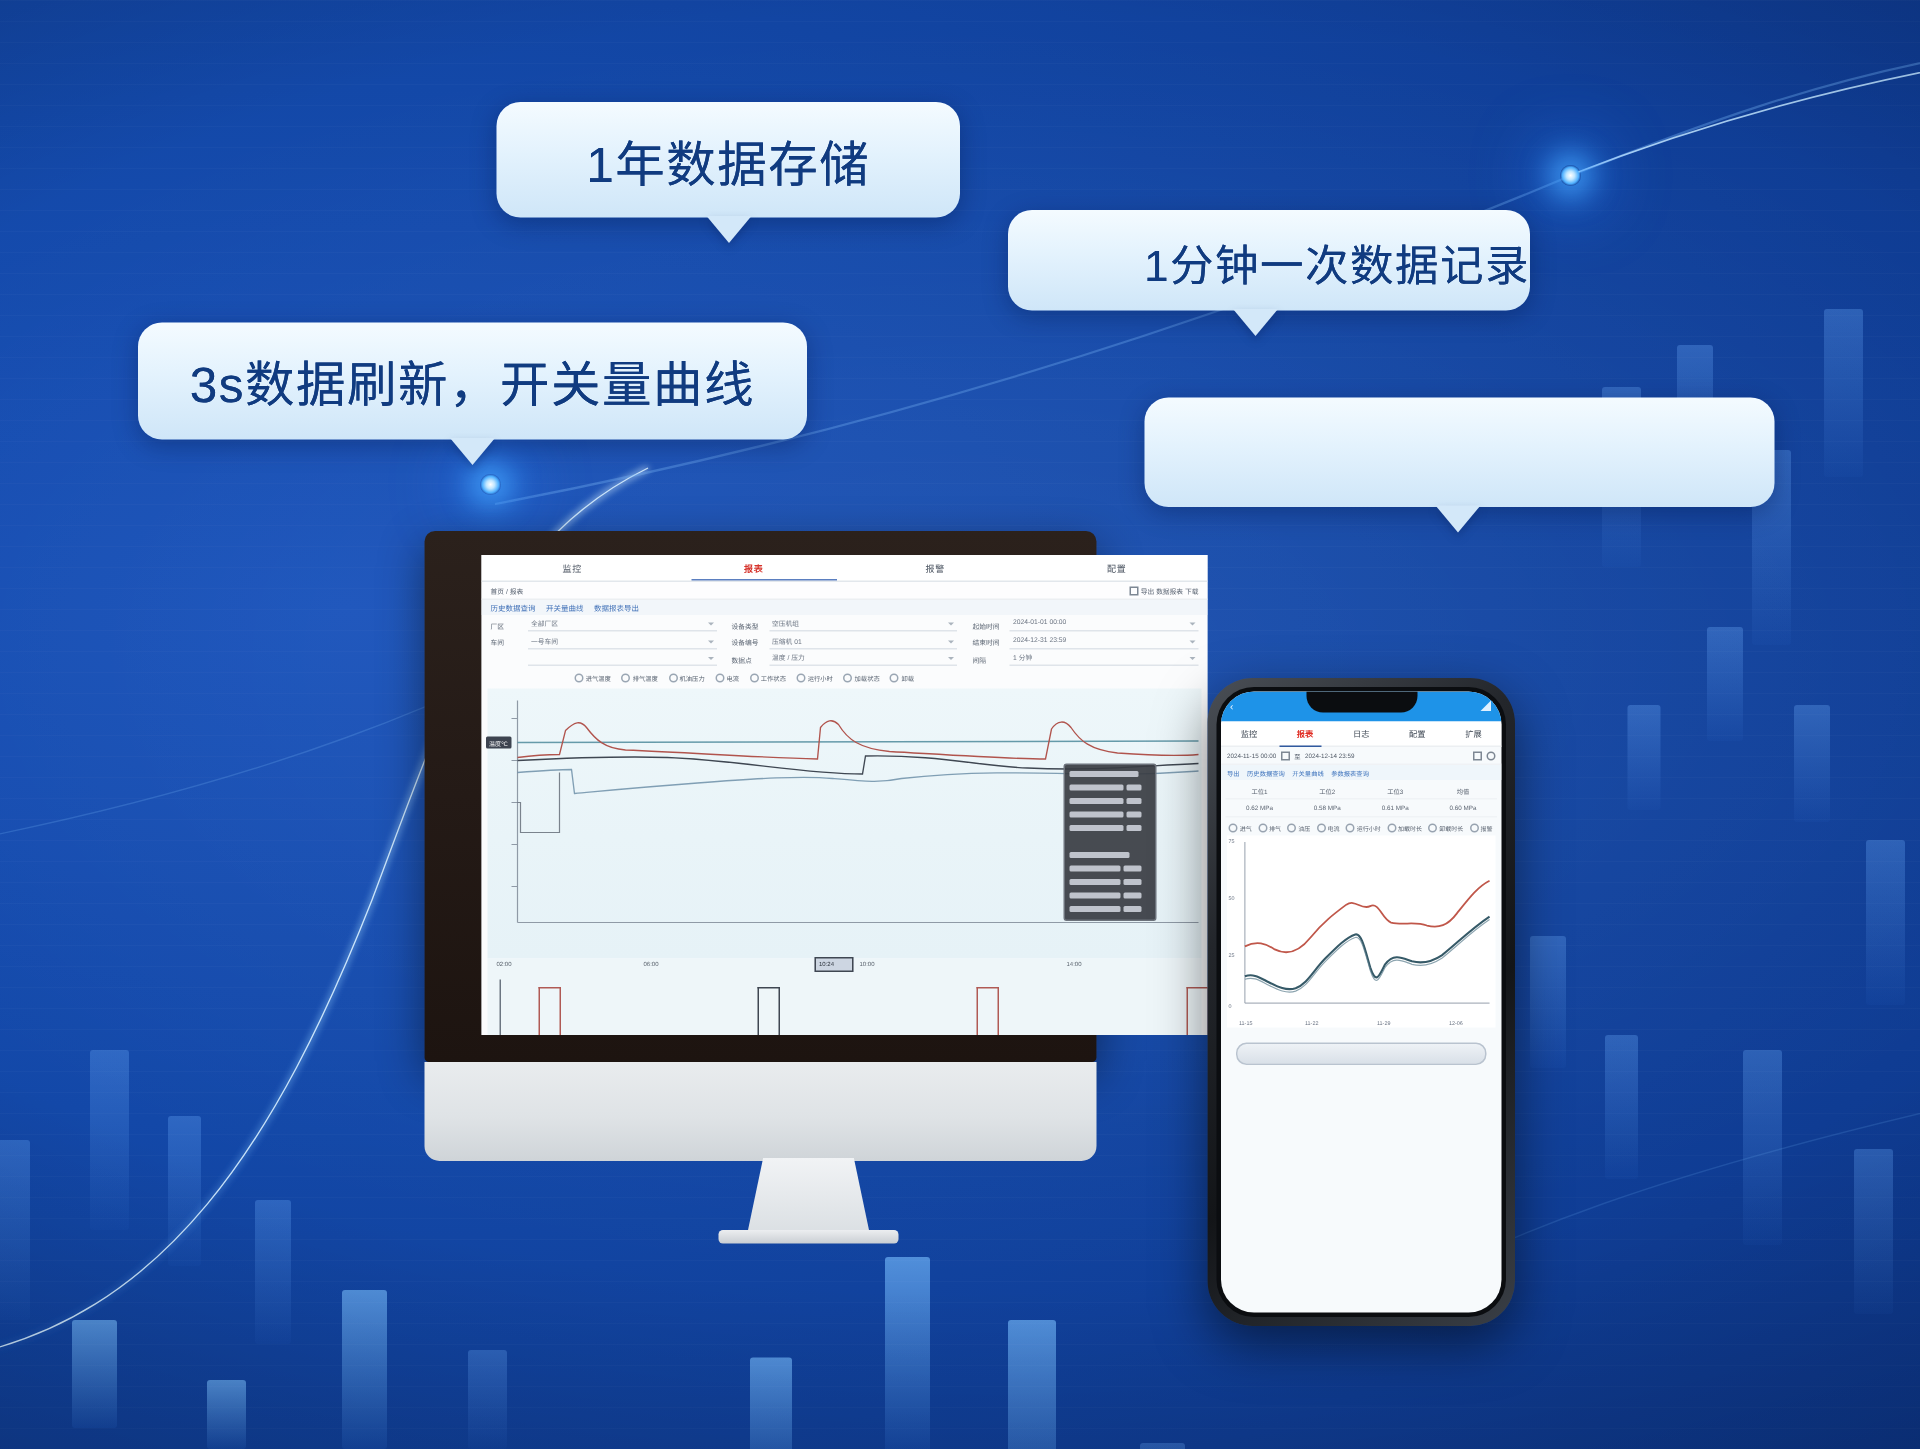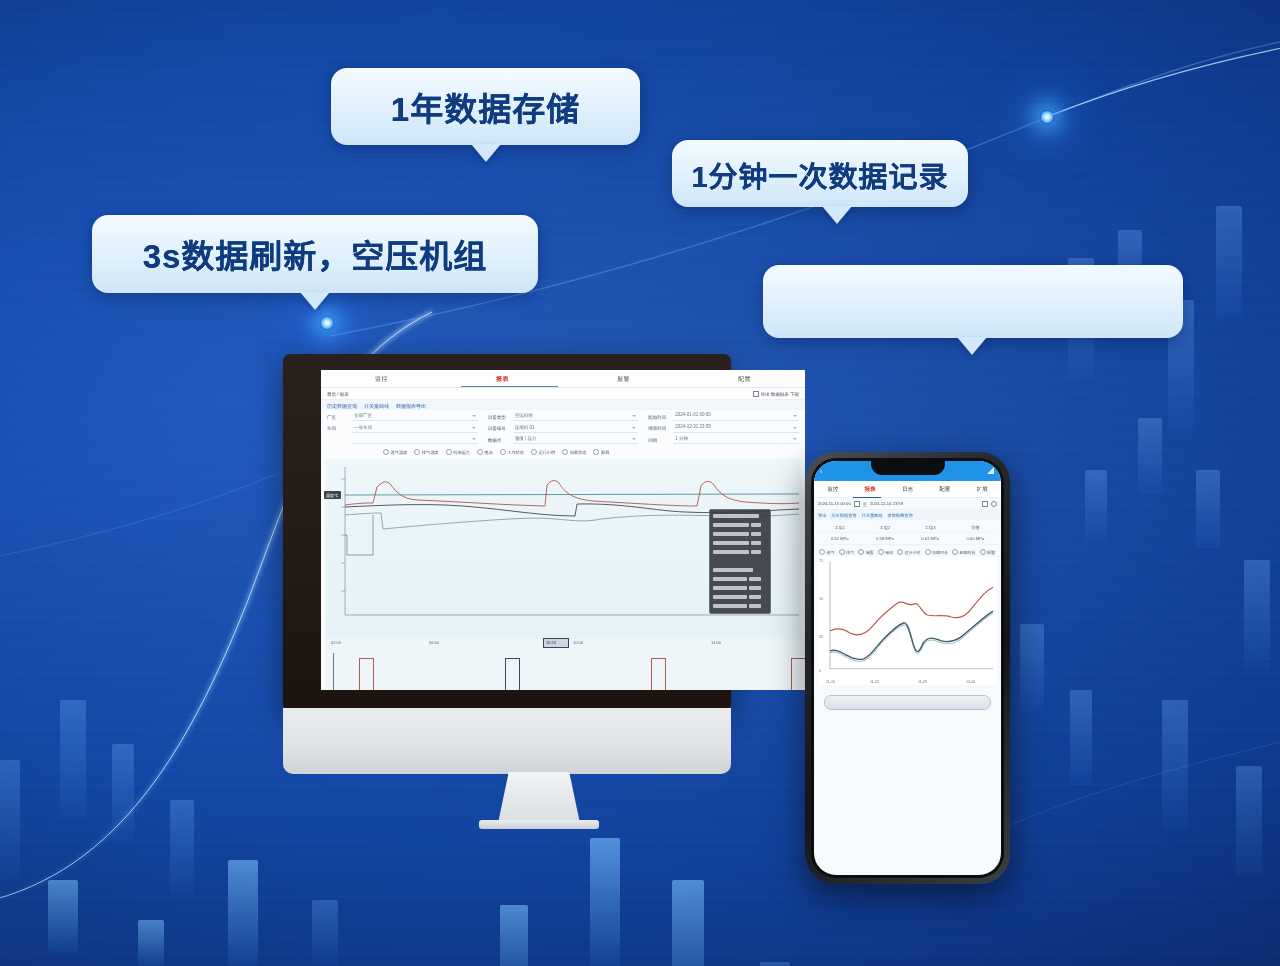--- a/index.html
+++ b/index.html
@@ -45,21 +45,21 @@
     border-radius:16px;
     box-shadow:0 4px 16px rgba(0,20,70,.35);
     color:#0e3f86;
     display:flex;align-items:center;justify-content:center;
     letter-spacing:1px;
     white-space:nowrap;
   }
   .bubble .txt{
     background:linear-gradient(180deg,#123f86 0%, #0d2f6c 100%);
     -webkit-background-clip:text;background-clip:text;color:#103b80;
-    font-weight:700;
+    font-weight:400;
   }
   .bubble .tail{
     position:absolute;bottom:-17px;width:0;height:0;
     border-left:15px solid transparent;border-right:15px solid transparent;
     border-top:18px solid #d3e8f9;
     filter:drop-shadow(0 3px 3px rgba(0,20,70,.25));
   }
 
   
   .monitor{position:absolute;left:283px;top:354px;width:448px;height:360px;}
@@ -217,27 +217,27 @@
   <div class="bg-vig"></div>
 
   <div class="node" style="left:320px;top:316px;"></div>
   <div class="node" style="left:1040px;top:110px;"></div>
 
   <div class="bubble" style="left:331px;top:68px;width:309px;height:77px;font-size:33px;">
     <span class="txt">1年数据存储</span>
     <span class="tail" style="left:140px;"></span>
   </div>
 
-  <div class="bubble" style="left:672px;top:140px;width:296px;height:67px;font-size:29px;">
+  <div class="bubble" style="left:672px;top:140px;width:348px;height:67px;font-size:29px;justify-content:flex-end;">
     <span class="txt">1分钟一次数据记录</span>
     <span class="tail" style="left:150px;"></span>
   </div>
 
   <div class="bubble" style="left:92px;top:215px;width:446px;height:78px;font-size:33px;">
-    <span class="txt">3s数据刷新，空压机组</span>
+    <span class="txt">3s数据刷新，开关量曲线</span>
     <span class="tail" style="left:208px;"></span>
   </div>
 
   <div class="bubble" style="left:763px;top:265px;width:420px;height:73px;font-size:31px;">
     <span class="tail" style="left:194px;"></span>
   </div>
 
   <div class="monitor">
     <div class="mon-bezel"></div>
     <div class="mon-screen">

